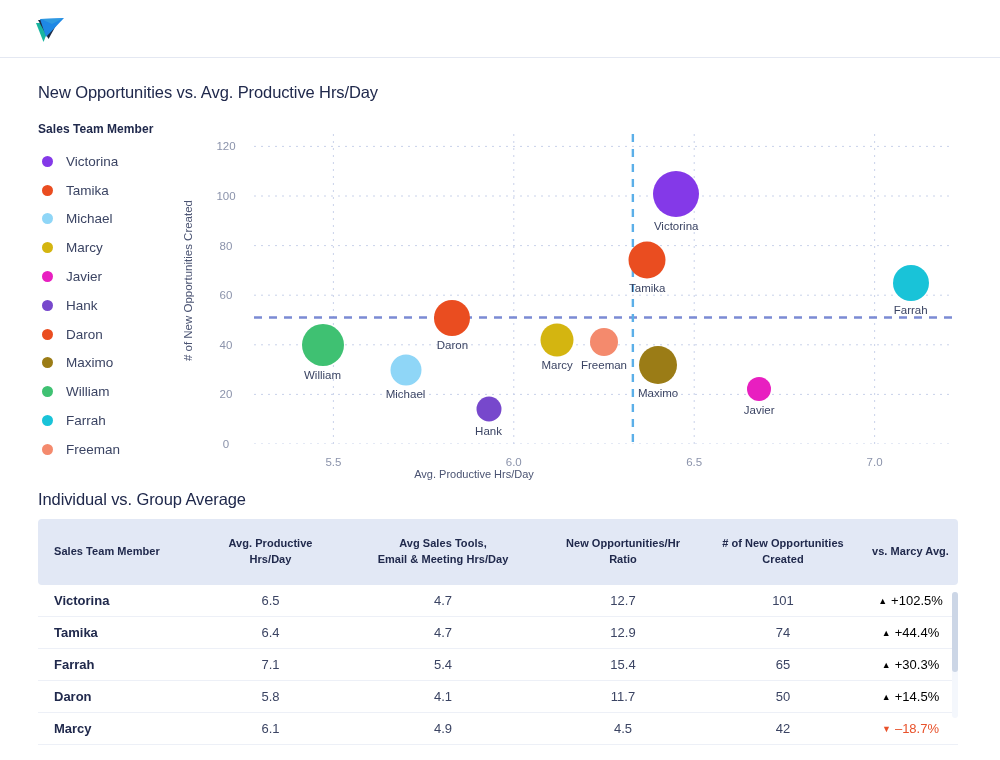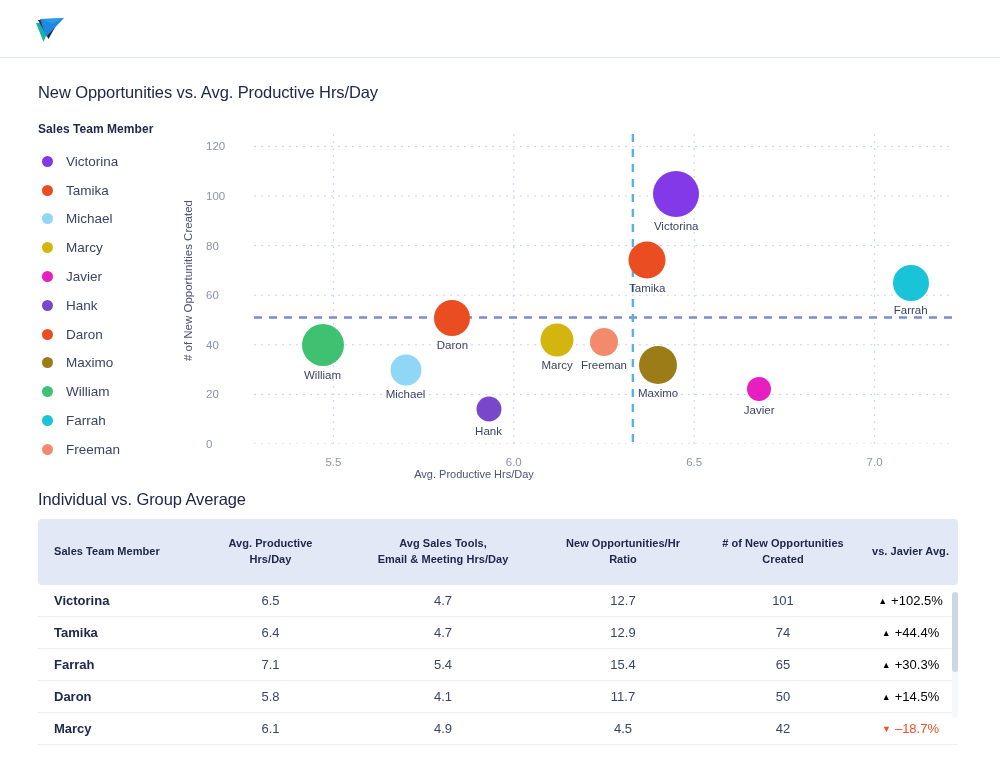--- a/index.html
+++ b/index.html
@@ -93,21 +93,21 @@
     left: 64px;
     top: 14px;
     width: 700px;
     height: 310px;
   }
   .plot-svg { position: absolute; left: 0; top: 0; }
   .ytick {
     position: absolute;
     font-size: 11.5px;
     color: #8b93ab;
-    text-align: left;
+    text-align: center;
     width: 40px;
     transform: translateY(-50%);
   }
   .xtick {
     position: absolute;
     font-size: 11.5px;
     color: #8b93ab;
     text-align: center;
     width: 50px;
     transform: translateX(-50%);
@@ -346,21 +346,21 @@
         <col style="width:160px">
         <col style="width:95px">
     </colgroup>
     <thead>
       <tr>
         <th class="first">Sales Team Member</th>
         <th>Avg. Productive<br>Hrs/Day</th>
         <th>Avg Sales Tools,<br>Email &amp; Meeting Hrs/Day</th>
         <th>New Opportunities/Hr<br>Ratio</th>
         <th># of New Opportunities<br>Created</th>
-        <th>vs. Javier Avg.</th>
+        <th>vs. Marcy Avg.</th>
       </tr>
     </thead>
     <tbody id="table-body">
         <tr>
           <td class="name">Victorina</td>
           <td>6.5</td>
           <td>4.7</td>
           <td>12.7</td>
           <td>101</td>
           <td><span class="delta up"><span class="arrow">▲</span>+102.5%</span></td>

